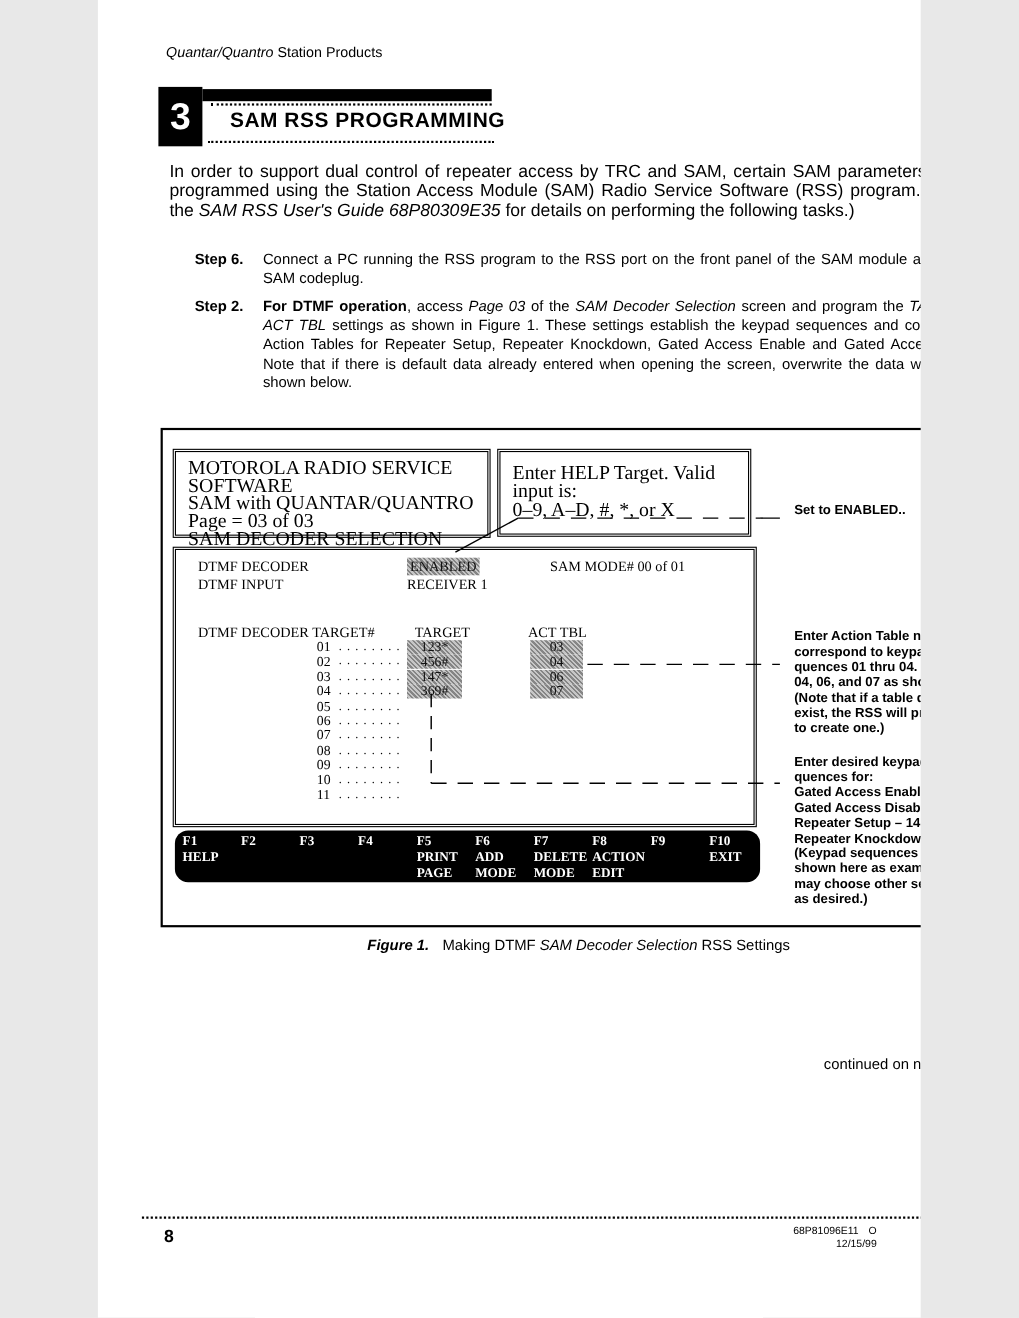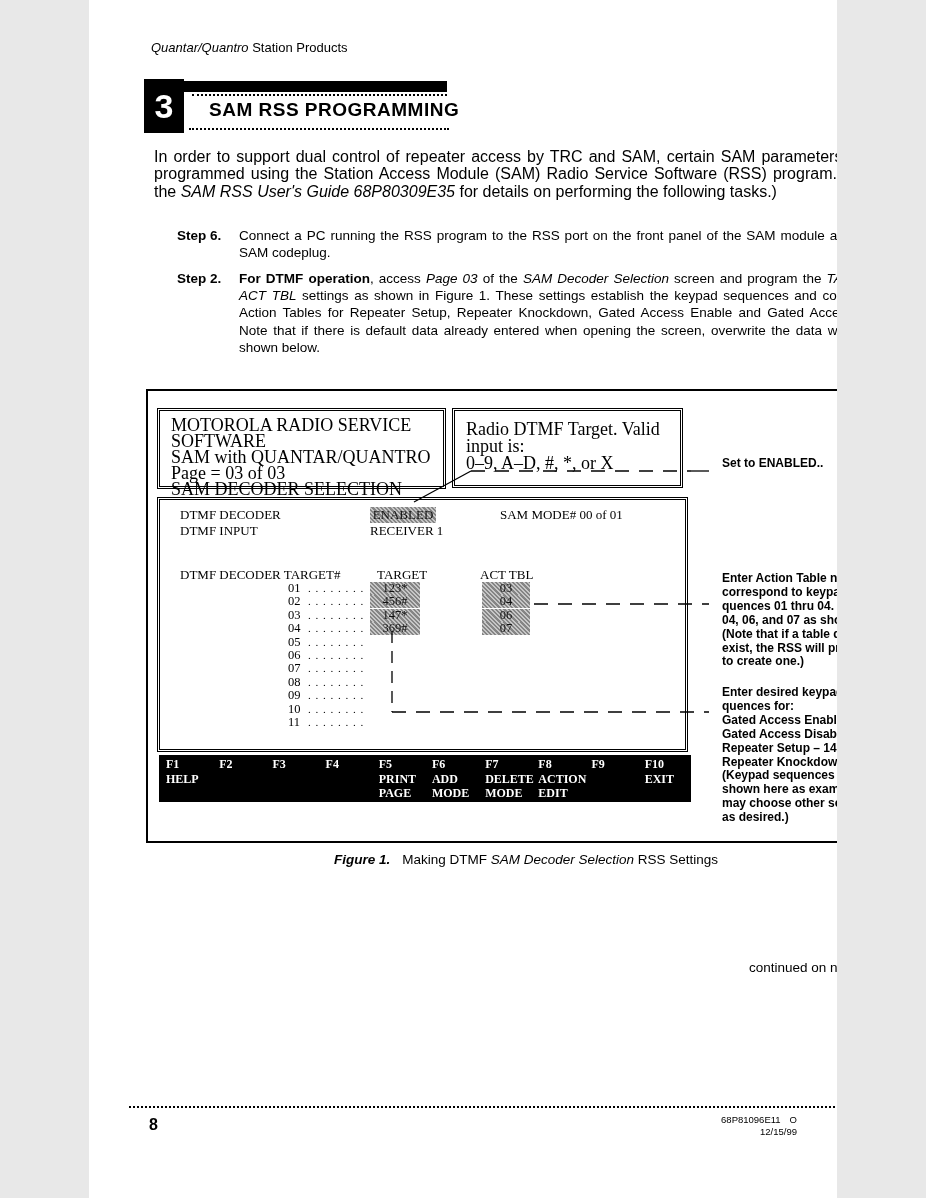--- a/index.html
+++ b/index.html
@@ -46,21 +46,21 @@
   .trows{position:absolute;left:128px;top:82px;}
   .trow{display:flex;height:13.4px;line-height:13.4px;font-size:12.5px;align-items:flex-start;}
   .rnum{width:18px;}
   .dots{width:60px;margin-left:2px;overflow:hidden;white-space:nowrap;letter-spacing:1px;font-size:11px;}
   .cell{display:block;height:13px;line-height:13px;text-align:center;}
   .tcell{margin-left:2px;width:50px;}
   .acell{margin-left:62px;width:48px;}
 
   .fkeys{position:absolute;left:11px;top:364px;width:532px;height:47px;background:#000;display:flex;
          color:#fff;font-family:"Liberation Serif",serif;font-weight:bold;font-size:12px;line-height:14.5px;
-         padding-top:2px;box-sizing:border-box;}
+         padding-top:2px;box-sizing:border-box;border-radius:12px;}
   .fcol{width:53.2px;padding-left:7px;box-sizing:border-box;}
 
   .callouts{position:absolute;left:0;top:0;pointer-events:none;}
 
   .ann{position:absolute;left:574px;width:200px;font-weight:bold;font-size:12px;line-height:13.9px;
        white-space:pre-line;}
   .ann-set{top:66px;}
   .ann-action{top:181px;}
   .ann-keypad{top:295px;}
 
@@ -104,21 +104,21 @@
   <div class="figure">
 
     <div class="fig-box box-left">
       <div>MOTOROLA RADIO SERVICE SOFTWARE</div>
       <div>SAM with QUANTAR/QUANTRO</div>
       <div>Page = 03 of 03</div>
       <div>SAM DECODER SELECTION</div>
     </div>
 
     <div class="fig-box box-right">
-      <div>Radio DTMF Target. Valid input is:</div>
+      <div>Enter HELP Target. Valid input is:</div>
       <div>0–9, A–D, #, *, or X</div>
     </div>
 
     <div class="screen">
       <span class="scline" style="left:20px;top:7px;">DTMF DECODER</span>
       <span class="scline hl val-en" style="left:210px;top:7px;">ENABLED</span>
       <span class="scline" style="left:340px;top:7px;">SAM MODE# 00 of 01</span>
       <span class="scline" style="left:20px;top:23px;">DTMF INPUT</span>
       <span class="scline" style="left:210px;top:23px;">RECEIVER 1</span>
 

